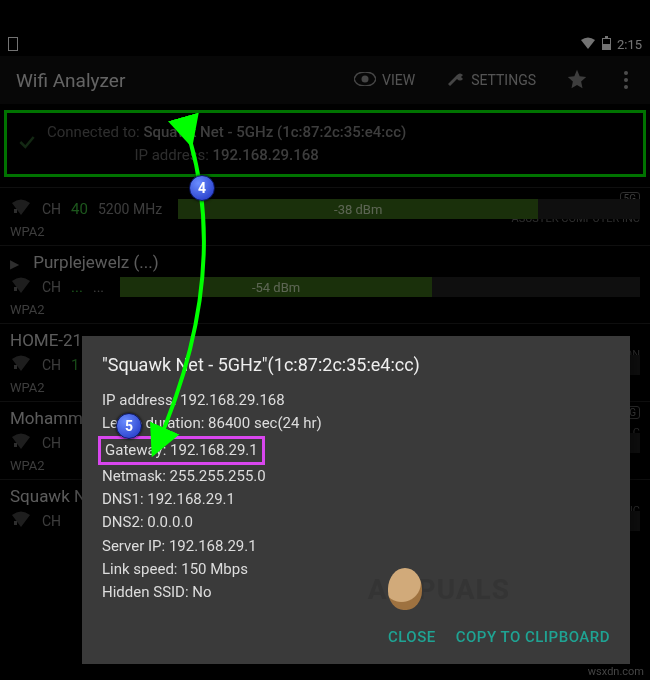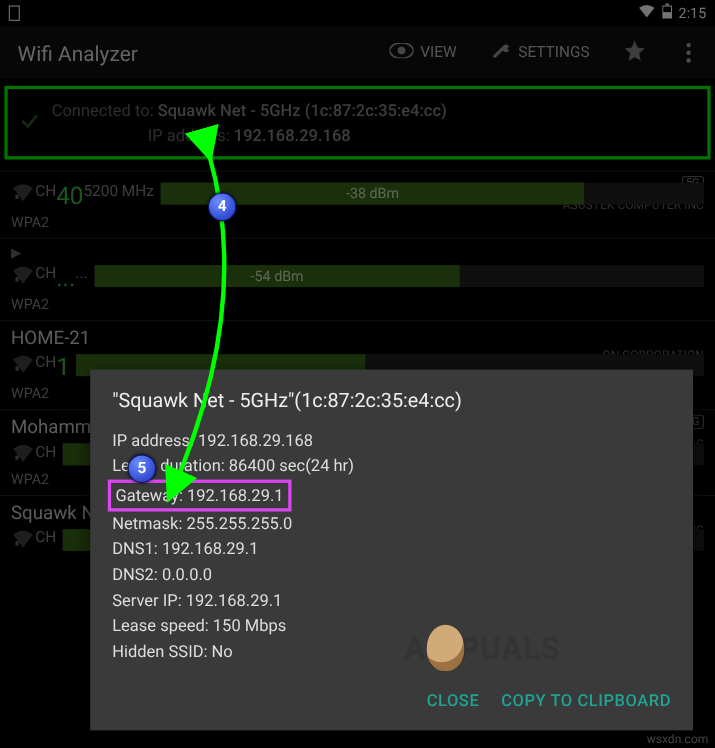--- a/index.html
+++ b/index.html
@@ -1,19 +1,19 @@
 <!DOCTYPE html>
 <html><head>
   <meta charset="utf-8">
   <style>
     * { margin: 0; padding: 0; box-sizing: border-box; font-family: Roboto, Arial, sans-serif; }
     body { width: 650px; height: 680px; background: #000; color: #999; position: relative; overflow: hidden; }
     
     
-    .status-bar { height: 24px; background: #000; display: flex; align-items: center; padding: 0 8px; color: #fff; font-size: 13px; }
+    .status-bar { height: 24px; background: #000; display: flex; align-items: center; padding: 0 8px; color: #fff; font-size: 13px; margin-top: 32px; }
     .status-left { display: flex; align-items: center; gap: 4px; }
     .status-right { margin-left: auto; display: flex; align-items: center; gap: 6px; }
     .status-icon-box { width: 10px; height: 14px; border: 1.5px solid #fff; }
     
     
     .app-bar { height: 48px; background: #111; display: flex; align-items: center; padding: 0 16px; color: #ddd; }
     .app-title { font-size: 19px; font-weight: 400; }
     .app-actions { margin-left: auto; display: flex; align-items: center; gap: 30px; font-size: 14px; color: #bbb; }
     .app-action { display: flex; align-items: center; gap: 6px; cursor: pointer; }
     .star-icon svg { width: 22px; height: 22px; fill: #888; }
@@ -27,24 +27,24 @@
     .connected-text strong { color: #888; font-weight: 500; }
     
     
     .net-list { }
     .net-item { padding: 6px 10px 6px 10px; border-top: 1px solid #222; position: relative; }
     .net-header { display: flex; align-items: baseline; gap: 8px; }
     .net-name { font-size: 17px; color: #ccc; }
     .net-mac { font-size: 15px; color: #888; }
     .net-vendor { position: absolute; right: 10px; top: 24px; font-size: 11px; color: #666; text-align: right; }
     .badge5g { position: absolute; right: 10px; top: 4px; border: 1px solid #666; border-radius: 3px; padding: 0 3px; font-size: 10px; color: #888; }
-    .net-row { display: flex; margin-top: 4px; }
+    .net-row { display: flex; align-items: center; gap: 10px; margin-top: 4px; }
     .wifi-icon svg { width: 22px; height: 18px; }
     .ch-label { font-size: 14px; color: #888; }
-    .ch-num { font-size: 22px; color: #3fbf3f; }
+    .ch-num { font-size: 15px; color: #3fbf3f; }
     .freq { font-size: 14px; color: #888; }
     .signal-bar { flex: 1; height: 20px; background: #222; position: relative; margin-left: 6px; }
     .signal-fill { height: 100%; background: #3a6a1a; display: flex; align-items: center; justify-content: center; color: #cde0b8; font-size: 13px; }
     .net-sec { font-size: 13px; color: #888; margin-top: 4px; }
     .expand-tri { color: #666; margin-right: 6px; font-size: 12px; }
     
     
     .dialog-scrim { position: absolute; left: 0; right: 0; bottom: 0; top: 0; background: rgba(0,0,0,0.55); z-index: 10; }
     .dialog { position: absolute; left: 82px; right: 20px; top: 336px; background: #3a3a3a; box-shadow: 0 6px 18px rgba(0,0,0,0.6); z-index: 20; padding: 18px 20px 10px 20px; }
     .dialog-title { font-size: 18px; color: #eee; margin-bottom: 14px; }
@@ -142,20 +142,21 @@
         <span class="freq">5200 MHz</span>
         <div class="signal-bar">
           <div class="signal-fill" style="width: 78%;">-38 dBm</div>
         </div>
       </div>
       <div class="net-sec">WPA2</div>
     </div>
     <div class="net-item">
       <div class="net-header">
         <span class="expand-tri" style="display: inline;">▶</span>
+        <span class="net-name">Purplejewelz (...)</span>
         <span class="net-mac"></span>
       </div>
 
       <div class="net-vendor"></div>
       <div class="net-row">
         <span class="wifi-icon"><svg viewBox="0 0 22 18">
             <path d="M11 17 L20 5 Q11 -2 2 5 Z" fill="#444"></path>
             <path d="M7 15 L4 15 L4 11 L7 11 Z" fill="#666"></path>
           </svg></span>
         <span class="ch-label">CH</span>
@@ -241,21 +242,21 @@
     <span class="quoted">"Squawk Net - 5GHz"</span><span>(1c:87:2c:35:e4:cc)</span>
   </div>
   <div class="dialog-body">
     <div class="row"><span>IP address: </span><span>192.168.29.168</span></div>
     <div class="row"><span>Lease duration: </span><span>86400 sec(24 hr)</span></div>
     <div class="row"><span class="gateway-box"><span>Gateway: </span><span>192.168.29.1</span></span></div>
     <div class="row"><span>Netmask: </span><span>255.255.255.0</span></div>
     <div class="row"><span>DNS1: </span><span>192.168.29.1</span></div>
     <div class="row"><span>DNS2: </span><span>0.0.0.0</span></div>
     <div class="row"><span>Server IP: </span><span>192.168.29.1</span></div>
-    <div class="row"><span>Lease speed: </span><span>150 Mbps</span></div>
+    <div class="row"><span>Link speed: </span><span>150 Mbps</span></div>
     <div class="row"><span>Hidden SSID: </span><span>No</span></div>
   </div>
   <div class="dialog-actions">
     <div class="dialog-btn">CLOSE</div>
     <div class="dialog-btn">COPY TO CLIPBOARD</div>
   </div>
 </div>
 
 <div class="watermark">
   <span>A</span>

